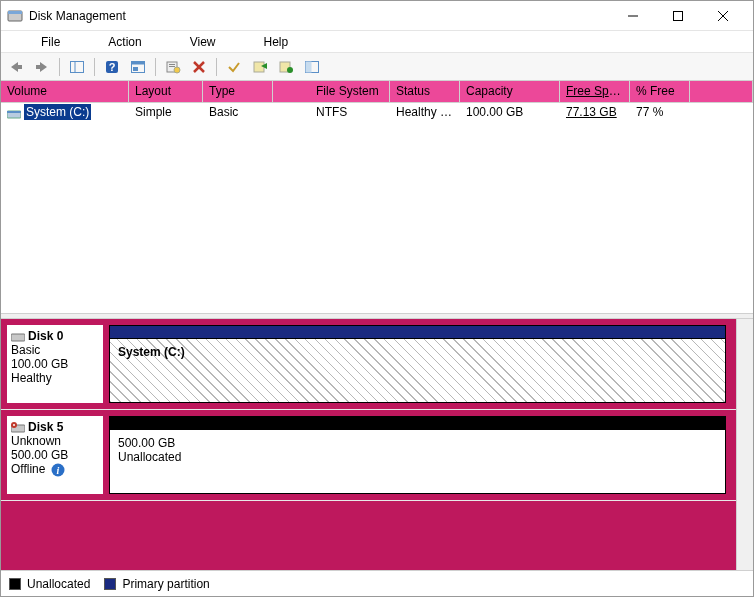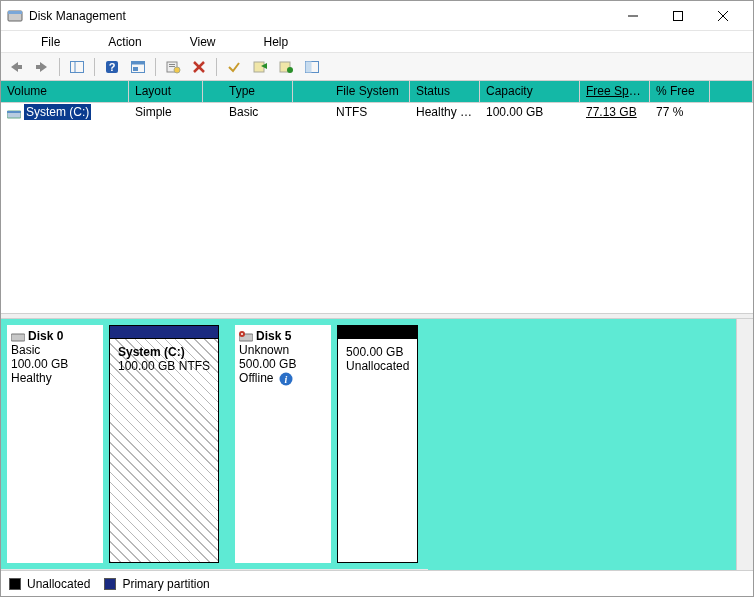--- a/index.html
+++ b/index.html
@@ -66,21 +66,21 @@
   .tb-sep {
     width: 1px; height: 18px;
     background: #c0c0c0;
     margin: 0 2px;
   }
   
   .vol-header {
     display: flex;
     height: 22px;
     border-bottom: 1px solid #d0d0d0;
-    background: #14b8a6;
+    background: #ec4899;
   }
   .vol-header .col {
     border-right: 1px solid #d0d0d0;
     padding: 3px 6px;
     white-space: nowrap;
     overflow: hidden;
     text-overflow: ellipsis;
   }
   .vol-rows {
     height: 210px;
@@ -103,40 +103,40 @@
     color: #fff;
   }
   .vol-icon {
     display: inline-block;
     width: 14px; height: 10px;
     margin-right: 3px;
     vertical-align: middle;
   }
   .c-volume { width: 128px; }
   .c-layout { width: 74px; }
-  .c-type   { width: 70px; margin-left: 20px; }
+  .c-type   { width: 70px; }
   .c-fs     { width: 80px; margin-left: 37px; }
   .c-status { width: 70px; }
   .c-cap    { width: 100px; }
   .c-free   { width: 70px; text-decoration: underline; }
   .c-pfree  { width: 60px; }
   .c-rest   { flex: 1; }
   
   .splitter {
     height: 6px;
     background: #f0f0f0;
     border-top: 1px solid #d0d0d0;
     border-bottom: 1px solid #d0d0d0;
   }
   .disks {
     flex: 1;
     overflow: hidden;
-    background: #5eead4;
-    display: flex;
-    flex-direction: row;
+    background: #be185d;
+    display: flex;
+    flex-direction: column;
   }
   .disk-row {
     display: flex;
     padding: 6px 10px 6px 6px;
     gap: 6px;
     border-bottom: 1px solid #e8e8e8;
   }
   .disk-left {
     width: 96px;
     padding: 4px 4px;
@@ -365,21 +365,20 @@
           </span><span class="dname">Disk 0</span>
         </div>
         <div>Basic</div>
         <div>100.00 GB</div>
         <div>Healthy</div>
       </div>
       <div class="disk-right">
         <div class="disk-colorbar bar-primary"></div>
         <div class="part-box hatched">
           <div class="pt-title">System  (C:)</div>
-          <div>100.00 GB NTFS</div>
         </div>
       </div>
     </div>
 
     <div class="disk-row">
       <div class="disk-left">
         <div>
           <span class="stat-icon">
             <svg width="14" height="12">
                 <rect x="0" y="3" width="14" height="7" rx="1" fill="#c8c8c8" stroke="#777"></rect>

